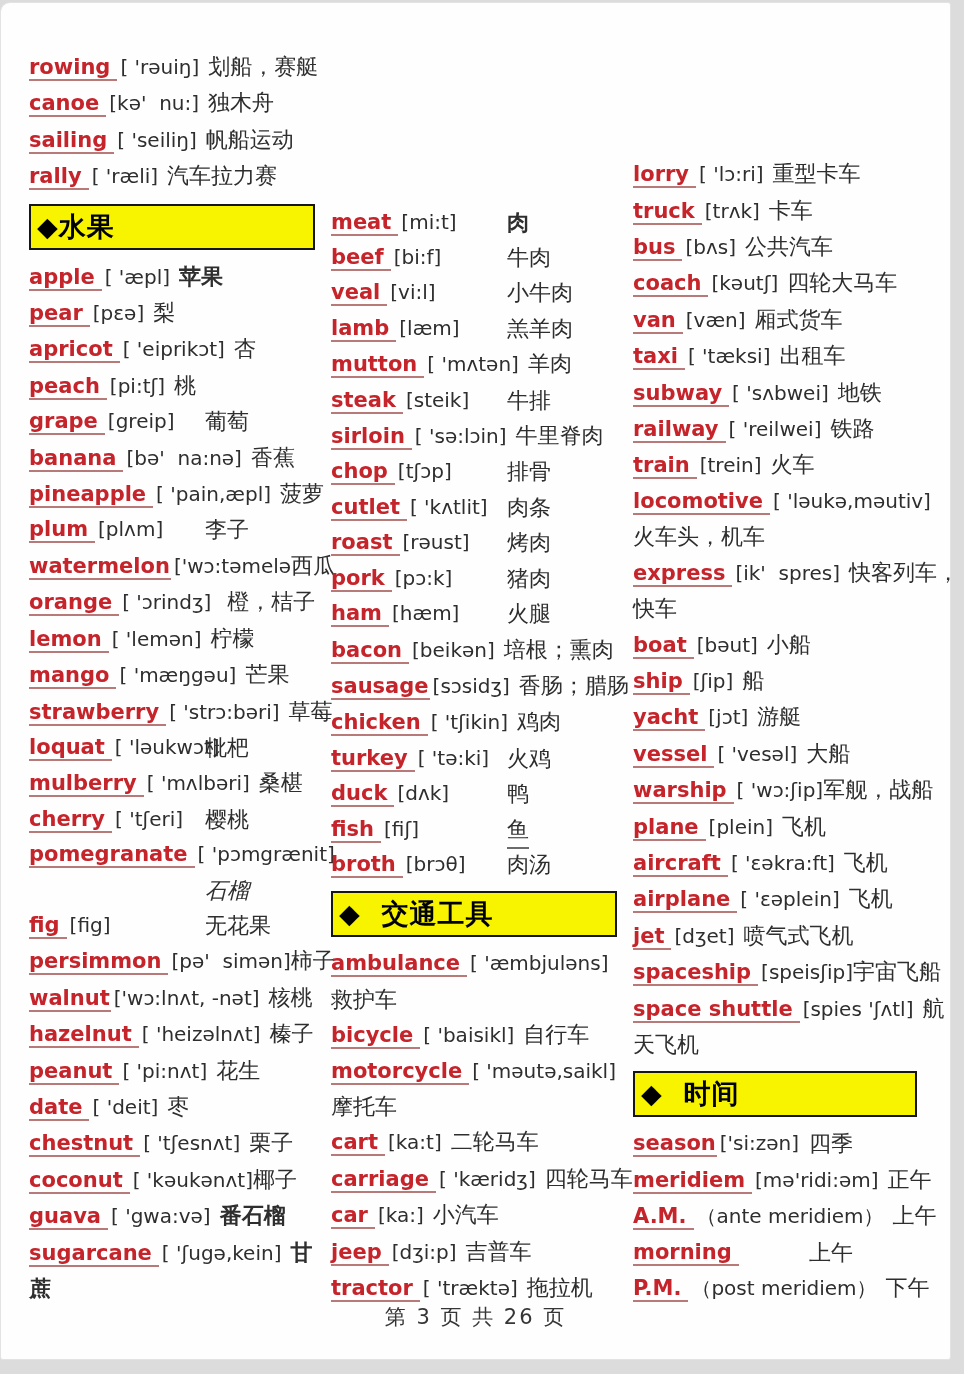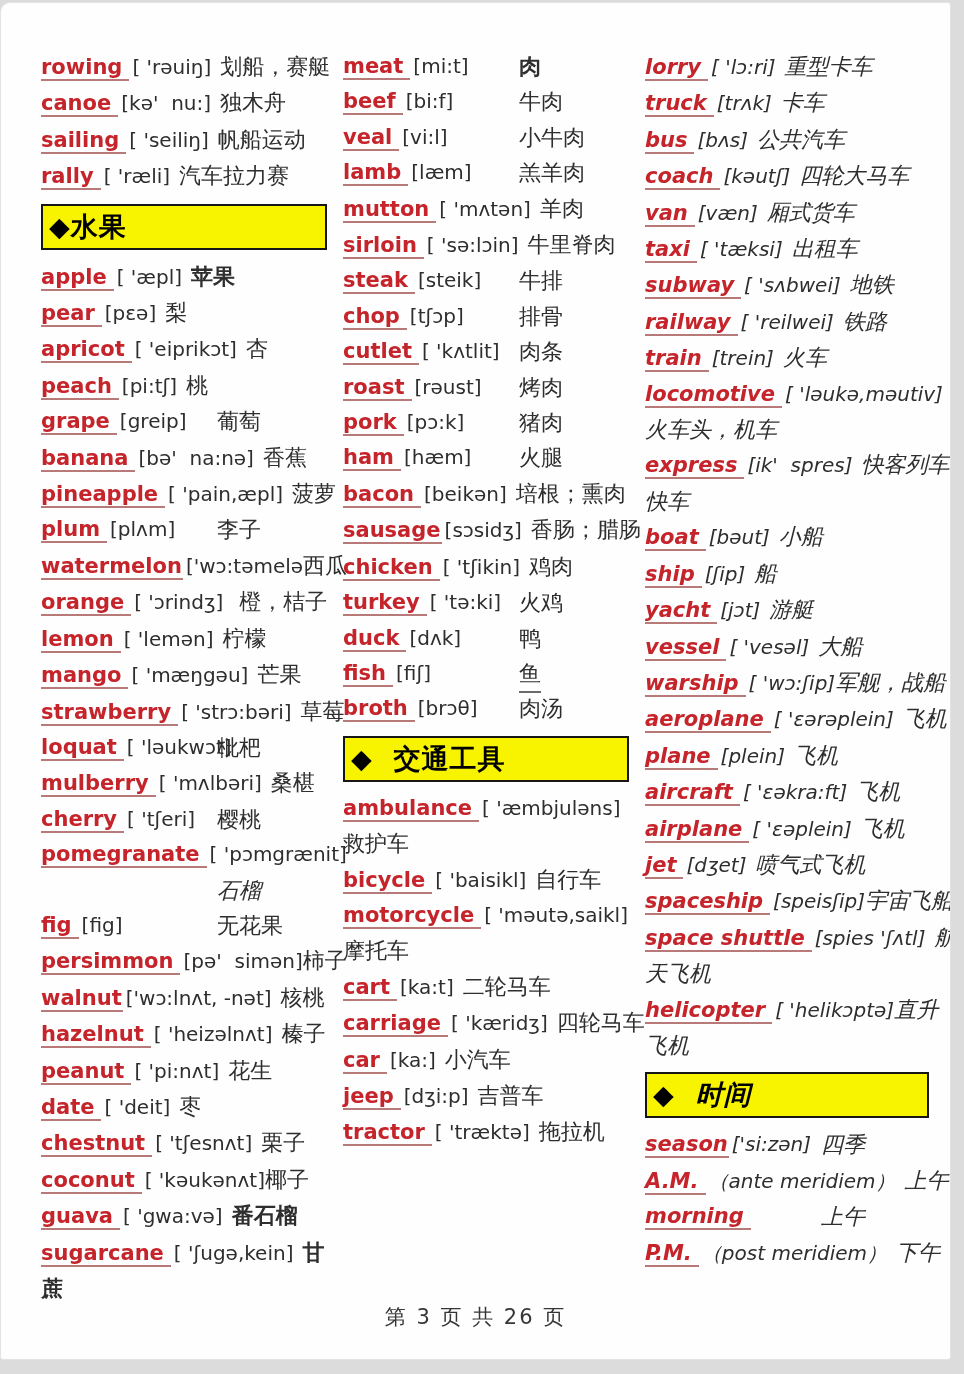--- a/index.html
+++ b/index.html
@@ -18,24 +18,25 @@
   .sheet{
     position:absolute;top:2px;left:0;width:951px;height:1358px;
     background:#fefefe;
     border:1px solid #e3e3e3;
     border-radius:10px 3px 3px 3px;
     box-sizing:border-box;
     overflow:hidden;
   }
   .content{
     display:flex;
-    padding:46px 10px 0 40px;
+    padding:46px 10px 0 28px;
+    align-items:flex-end;
   }
   .col{flex:0 0 302px;width:302px;}
-  .col.last{flex:0 0 300px;width:300px;font-style:italic;}
+  .col.last{flex:0 0 300px;width:300px;}
   .entry{
     position:relative;
     white-space:pre;
     line-height:35.4px;
     color:var(--txt);
     font-size:20px;
   }
   .w{
     font-weight:bold;color:var(--red);
     border-bottom:2px solid var(--ul);
@@ -109,22 +110,22 @@
         <div class="entry tightz"><span class="w">coconut</span><span class="ph">[ 'kəukənʌt]</span><span class="zh">椰子</span></div>
         <div class="entry boldzh boldph"><span class="w">guava</span><span class="ph">[ 'gwa:və]</span><span class="zh">番石榴</span></div>
         <div class="entry boldzh boldph"><span class="w">sugarcane</span><span class="ph">[ 'ʃugə,kein]</span><span class="zh">甘</span><div class="zh2">蔗</div></div>
       </div>
       <div class="col">
         <div class="entry tab boldzh"><span class="w">meat</span><span class="ph">[mi:t]</span><span class="zh">肉</span></div>
         <div class="entry tab"><span class="w">beef</span><span class="ph">[bi:f]</span><span class="zh">牛肉</span></div>
         <div class="entry tab"><span class="w">veal</span><span class="ph">[vi:l]</span><span class="zh">小牛肉</span></div>
         <div class="entry tab"><span class="w">lamb</span><span class="ph">[læm]</span><span class="zh">羔羊肉</span></div>
         <div class="entry"><span class="w">mutton</span><span class="ph">[ 'mʌtən]</span><span class="zh">羊肉</span></div>
+        <div class="entry tab"><span class="w">steak</span><span class="ph">[steik]</span><span class="zh">牛排</span></div>
         <div class="entry"><span class="w">sirloin</span><span class="ph">[ 'sə:lɔin]</span><span class="zh">牛里脊肉</span></div>
-        <div class="entry tab"><span class="w">steak</span><span class="ph">[steik]</span><span class="zh">牛排</span></div>
         <div class="entry tab"><span class="w">chop</span><span class="ph">[tʃɔp]</span><span class="zh">排骨</span></div>
         <div class="entry tab"><span class="w">cutlet</span><span class="ph">[ 'kʌtlit]</span><span class="zh">肉条</span></div>
         <div class="entry tab"><span class="w">roast</span><span class="ph">[rəust]</span><span class="zh">烤肉</span></div>
         <div class="entry tab"><span class="w">pork</span><span class="ph">[pɔ:k]</span><span class="zh">猪肉</span></div>
         <div class="entry tab"><span class="w">ham</span><span class="ph">[hæm]</span><span class="zh">火腿</span></div>
         <div class="entry"><span class="w">bacon</span><span class="ph">[beikən]</span><span class="zh">培根；熏肉</span></div>
         <div class="entry tightw"><span class="w">sausage</span><span class="ph">[sɔsidʒ]</span><span class="zh">香肠；腊肠</span></div>
         <div class="entry"><span class="w">chicken</span><span class="ph">[ 'tʃikin]</span><span class="zh">鸡肉</span></div>
         <div class="entry tab"><span class="w">turkey</span><span class="ph">[ 'tə:ki]</span><span class="zh">火鸡</span></div>
         <div class="entry tab"><span class="w">duck</span><span class="ph">[dʌk]</span><span class="zh">鸭</span></div>
@@ -150,29 +151,28 @@
         <div class="entry"><span class="w">subway</span><span class="ph">[ 'sʌbwei]</span><span class="zh">地铁</span></div>
         <div class="entry"><span class="w">railway</span><span class="ph">[ 'reilwei]</span><span class="zh">铁路</span></div>
         <div class="entry"><span class="w">train</span><span class="ph">[trein]</span><span class="zh">火车</span></div>
         <div class="entry"><span class="w">locomotive</span><span class="ph">[ 'ləukə,məutiv]</span><div class="zh2">火车头，机车</div></div>
         <div class="entry"><span class="w">express</span><span class="ph">[ik'  spres]</span><span class="zh">快客列车，</span><div class="zh2">快车</div></div>
         <div class="entry"><span class="w">boat</span><span class="ph">[bəut]</span><span class="zh">小船</span></div>
         <div class="entry"><span class="w">ship</span><span class="ph">[ʃip]</span><span class="zh">船</span></div>
         <div class="entry"><span class="w">yacht</span><span class="ph">[jɔt]</span><span class="zh">游艇</span></div>
         <div class="entry"><span class="w">vessel</span><span class="ph">[ 'vesəl]</span><span class="zh">大船</span></div>
         <div class="entry tightz"><span class="w">warship</span><span class="ph">[ 'wɔ:ʃip]</span><span class="zh">军舰，战船</span></div>
-        <div class="entry"><span class="w">aeroplane</span><span class="ph">[ 'ɛərəplein]</span><span class="zh">飞机</span></div>
         <div class="entry"><span class="w">plane</span><span class="ph">[plein]</span><span class="zh">飞机</span></div>
         <div class="entry"><span class="w">aircraft</span><span class="ph">[ 'ɛəkra:ft]</span><span class="zh">飞机</span></div>
         <div class="entry"><span class="w">airplane</span><span class="ph">[ 'ɛəplein]</span><span class="zh">飞机</span></div>
         <div class="entry"><span class="w">jet</span><span class="ph">[dʒet]</span><span class="zh">喷气式飞机</span></div>
         <div class="entry tightz"><span class="w">spaceship</span><span class="ph">[speisʃip]</span><span class="zh">宇宙飞船</span></div>
         <div class="entry"><span class="w">space shuttle</span><span class="ph">[spies 'ʃʌtl]</span><span class="zh">航</span><div class="zh2">天飞机</div></div>
-        <div class="entry tightz"><span class="w">helicopter</span><span class="ph">[ 'helikɔptə]</span><span class="zh">直升</span><div class="zh2">飞机</div></div>
         <div class="hdr">◆  时间</div>
         <div class="entry tab tightw"><span class="w">season</span><span class="ph">['si:zən]</span><span class="zh">四季</span></div>
+        <div class="entry"><span class="w">meridiem</span><span class="ph">[mə'ridi:əm]</span><span class="zh">正午</span></div>
         <div class="entry"><span class="w">A.M.</span><span class="ph">（ante meridiem）</span><span class="zh">上午</span></div>
         <div class="entry tab"><span class="w">morning</span><span class="zh">上午</span></div>
         <div class="entry"><span class="w">P.M.</span><span class="ph">（post meridiem）</span><span class="zh">下午</span></div>
       </div>
     </div>
   <div class="footer">第 3 页 共 26 页</div>
 </div>
 
 </body></html>

